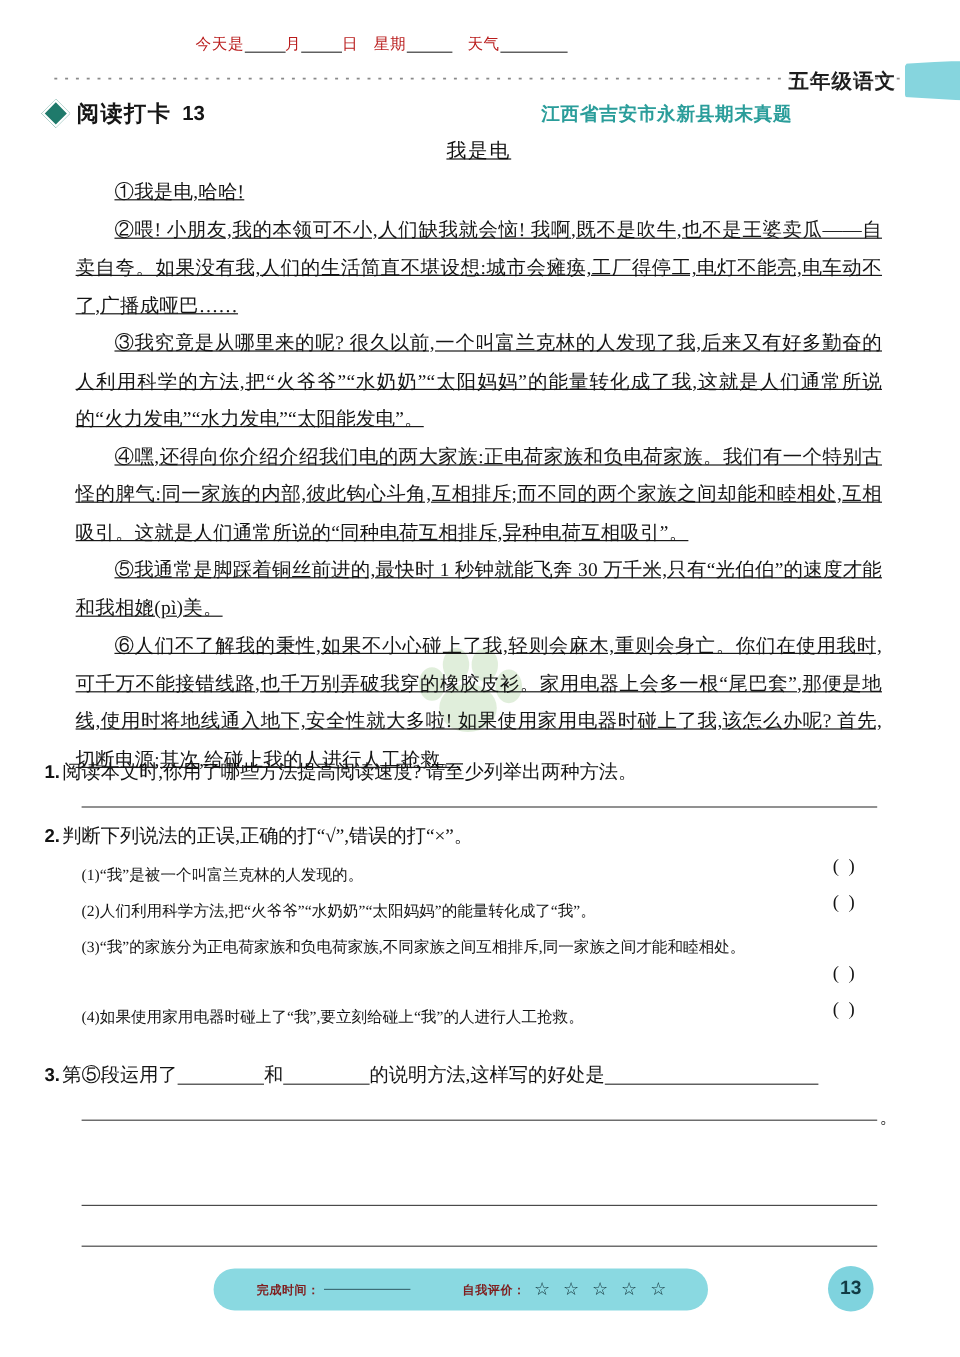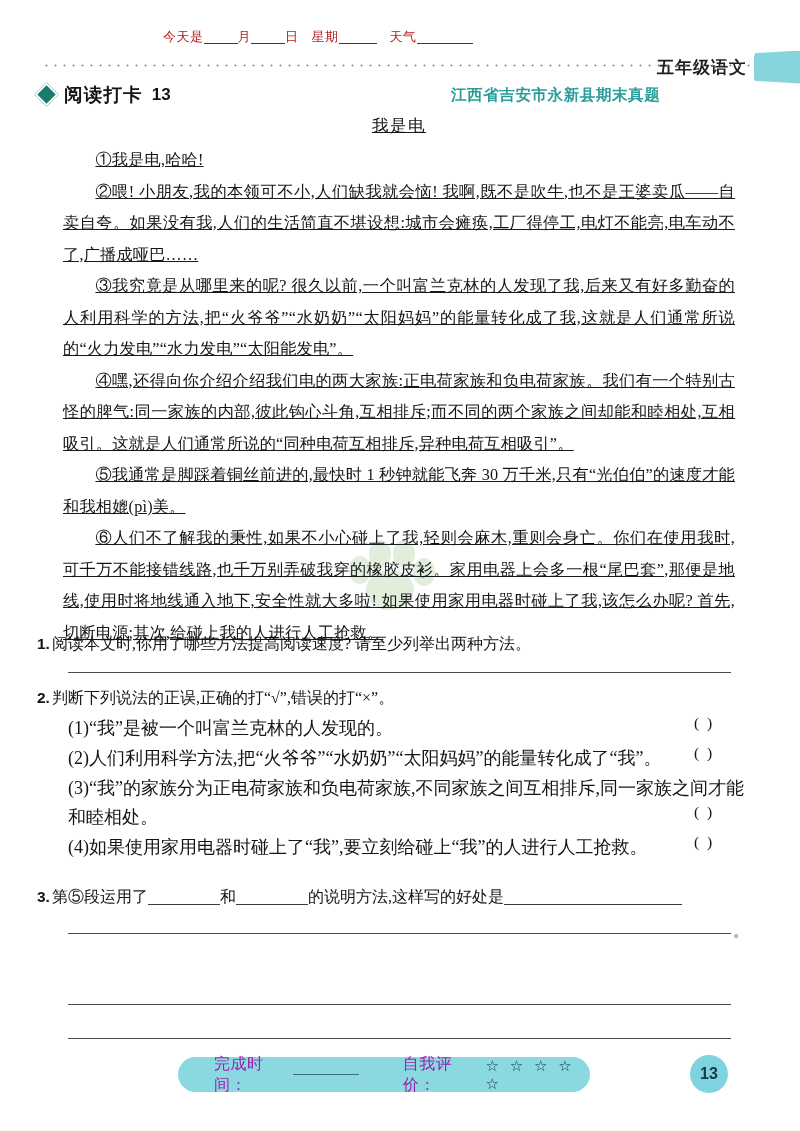--- a/index.html
+++ b/index.html
@@ -197,21 +197,21 @@
     left: 68px;
     width: 663px;
     border-bottom: 1.4px solid #4a4a4a;
     height: 0;
   }
 
   .sub {
     position: absolute;
     left: 68px;
     width: 695px;
-    font-size: 18px;
+    font-size: 13px;
     line-height: 29px;
     color: #141414;
   }
   .paren {
     position: absolute;
     font-size: 15.6px;
     letter-spacing: 2px;
     color: #141414;
   }
 
@@ -237,23 +237,23 @@
     top: 1057px;
     width: 412px;
     height: 35px;
     background: #8ad9e1;
     border-radius: 18px;
     display: flex;
     align-items: center;
   }
   .pill-label {
     font-family: "Liberation Sans", sans-serif;
-    font-weight: normal;
-    font-size: 16px;
-    color: #a21caf;
+    font-weight: bold;
+    font-size: 10px;
+    color: #7f1d1d;
     letter-spacing: 0.5px;
   }
   .time-label { margin-left: 36px; }
   .time-blank {
     display: inline-block;
     width: 72px;
     border-bottom: 1.5px solid #3e6e77;
     vertical-align: -3px;
     margin-left: 3px;
   }

